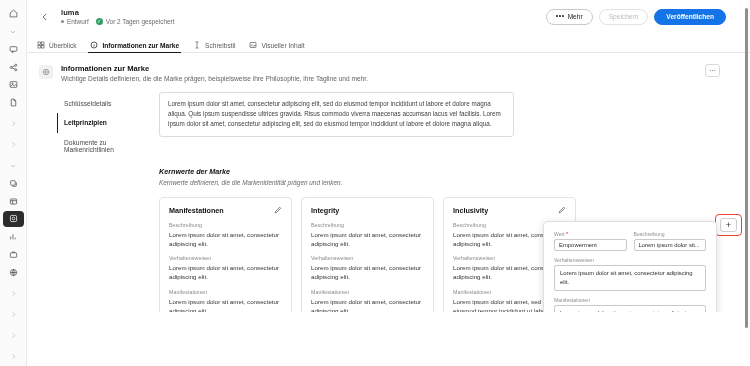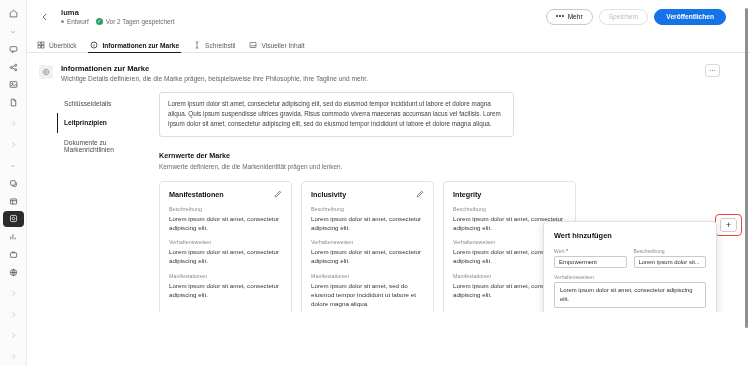--- a/index.html
+++ b/index.html
@@ -90,21 +90,21 @@
   .subnav-item.active { color: #111; font-weight: 700; border-left-color: #1a1a1a; }
 
   
   .pane { flex: 1; padding-right: 24px; min-width: 0; }
   .textbox {
     border: 1px solid #dcdcdc; border-radius: 3px; padding: 6px 8px;
     font-size: 6.3px; color: #3d3d3d; line-height: 1.62; background: #fff;
     max-width: 355px;
   }
 
-  .kv-head { margin-top: 14px; }
+  .kv-head { margin-top: 30px; font-style: italic; }
   .kv-title { font-size: 7.2px; font-weight: 700; color: #111; }
   .kv-sub { font-size: 6.4px; color: #6a6a6a; margin-top: 3px; }
 
   .cards { display: flex; gap: 9px; margin-top: 11px; }
   .card {
     width: 133px; flex: 0 0 133px; border: 1px solid #e3e3e3; border-radius: 4px;
     padding: 8px 9px 10px 9px; background: #fff;
   }
   .card-head { display: flex; align-items: center; margin-bottom: 7px; }
   .card-title { font-size: 7.2px; font-weight: 700; color: #111; }
@@ -408,60 +408,59 @@
               <div class="fld-label">Beschreibung</div>
               <div class="fld-text">Lorem ipsum dolor sit amet, consectetur adipiscing elit.</div>
               <div class="fld-label">Verhaltensweisen</div>
               <div class="fld-text">Lorem ipsum dolor sit amet, consectetur adipiscing elit.</div>
               <div class="fld-label">Manifestationen</div>
               <div class="fld-text">Lorem ipsum dolor sit amet, consectetur adipiscing elit.</div>
             </div>
 
             <div class="card">
               <div class="card-head">
+                <div class="card-title">Integrity</div>
+              </div>
+              <div class="fld-label">Beschreibung</div>
+              <div class="fld-text">Lorem ipsum dolor sit amet, consectetur adipiscing elit.</div>
+              <div class="fld-label">Verhaltensweisen</div>
+              <div class="fld-text">Lorem ipsum dolor sit amet, consectetur adipiscing elit.</div>
+              <div class="fld-label">Manifestationen</div>
+              <div class="fld-text">Lorem ipsum dolor sit amet, consectetur adipiscing elit.</div>
+            </div>
+
+            <div class="card">
+              <div class="card-head">
                 <div class="card-title">Inclusivity</div>
                 <div class="card-edit">
                   <svg width="8" height="8" viewBox="0 0 16 16" fill="none" stroke="currentColor" stroke-width="1.3">
                       <path d="M11.5 2.5l2 2L5 13l-2.6.6L3 11z"></path>
                     </svg>
                 </div>
               </div>
               <div class="fld-label">Beschreibung</div>
               <div class="fld-text">Lorem ipsum dolor sit amet, consectetur adipiscing elit.</div>
               <div class="fld-label">Verhaltensweisen</div>
               <div class="fld-text">Lorem ipsum dolor sit amet, consectetur adipiscing elit.</div>
               <div class="fld-label">Manifestationen</div>
               <div class="fld-text">Lorem ipsum dolor sit amet, sed do eiusmod tempor incididunt ut labore et dolore magna aliqua.</div>
             </div>
 
-            <div class="card">
-              <div class="card-head">
-                <div class="card-title">Integrity</div>
-              </div>
-              <div class="fld-label">Beschreibung</div>
-              <div class="fld-text">Lorem ipsum dolor sit amet, consectetur adipiscing elit.</div>
-              <div class="fld-label">Verhaltensweisen</div>
-              <div class="fld-text">Lorem ipsum dolor sit amet, consectetur adipiscing elit.</div>
-              <div class="fld-label">Manifestationen</div>
-              <div class="fld-text">Lorem ipsum dolor sit amet, consectetur adipiscing elit.</div>
-            </div>
-
           </div>
 
           <div class="bottom-strip"></div>
 
         </div>
       </div>
 
       <div class="add-btn-wrap">
         <div class="add-btn">+</div>
       </div>
 
       <div class="popover">
-        <div class="pop-title">Wert hinzufügen</div>
 
         <div class="pop-row">
           <div class="pop-field">
             <div class="pop-label">
               <span>Wert</span>
               <span class="req">*</span>
             </div>
             <div class="pop-input">Empowerment</div>
           </div>
           <div class="pop-field">

